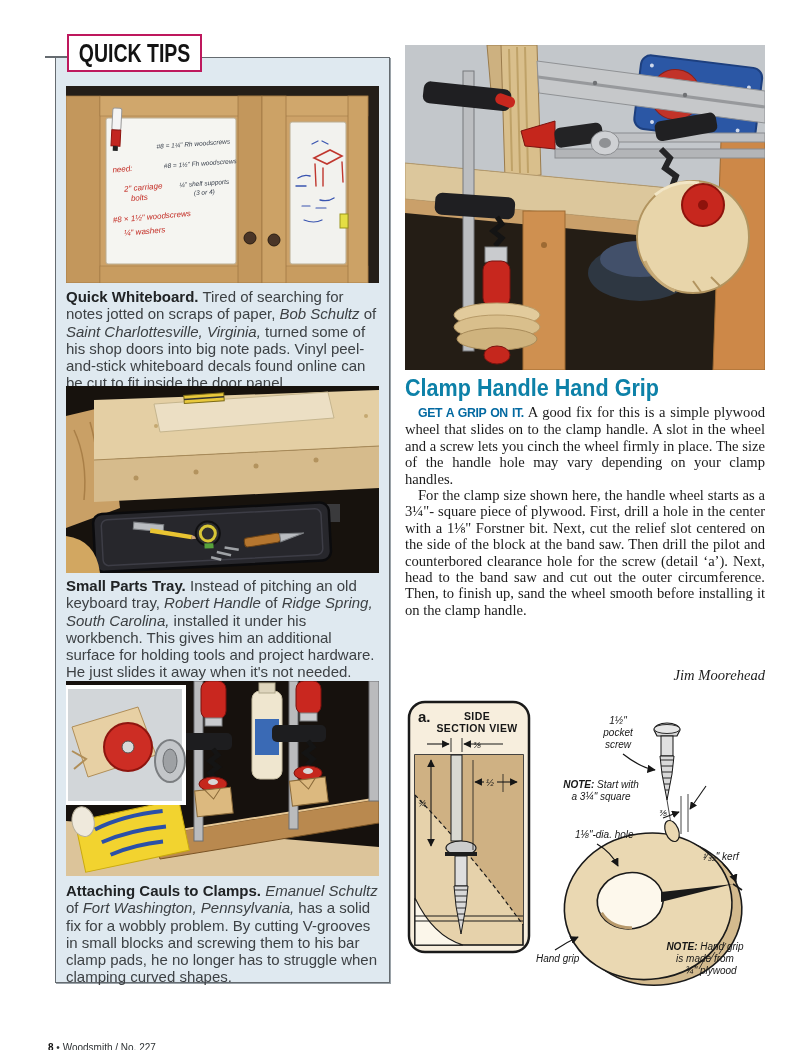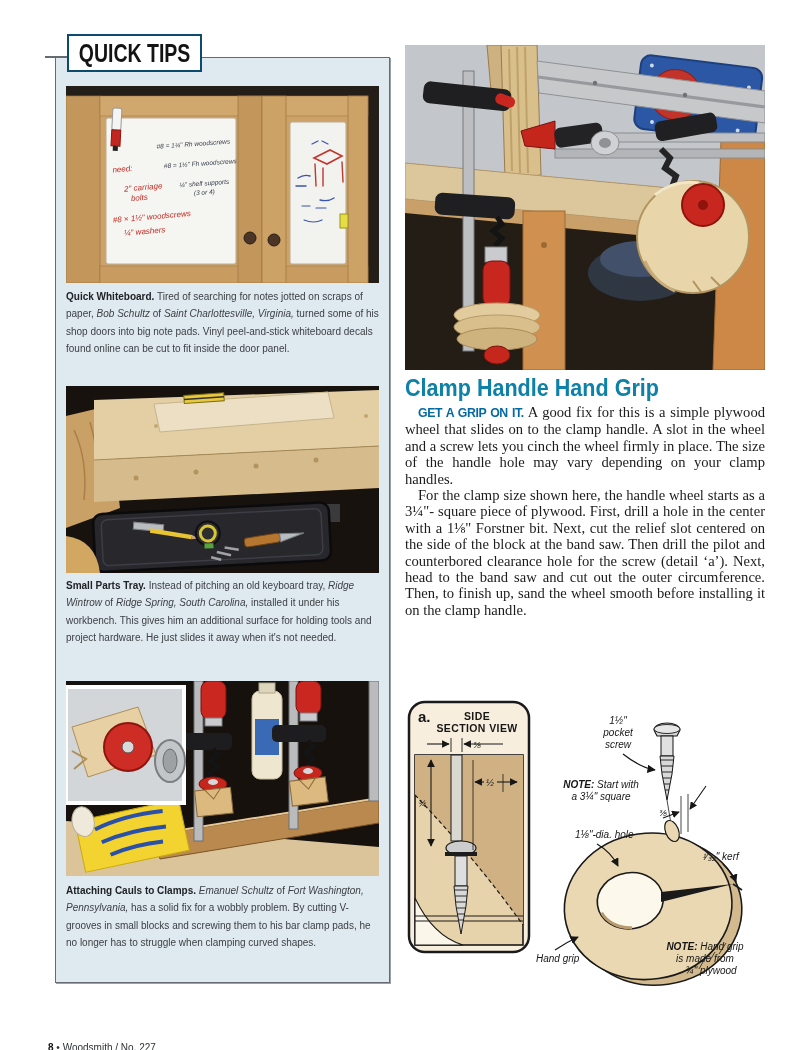--- a/index.html
+++ b/index.html
@@ -4,30 +4,30 @@
 <style>
   html,body{margin:0;padding:0;}
   body{width:800px;height:1050px;position:relative;background:#ffffff;
        font-family:"Liberation Sans",sans-serif;overflow:hidden;}
   .abs{position:absolute;}
 
   
   #qt-panel{left:55px;top:57px;width:333px;height:924px;background:#dfe9f0;
             border:1.5px solid #656b70;box-shadow:1px 1px 0 #9aa2a8;}
   #qt-line{left:45px;top:56px;width:26px;height:2px;background:#656b70;z-index:1;}
-  #qt-badge{left:67px;top:34px;width:131px;height:34px;background:#ffffff;border:2px solid #0c4a6e;
+  #qt-badge{left:67px;top:34px;width:131px;height:34px;background:#ffffff;border:2px solid #be185d;
             z-index:3;display:flex;align-items:center;justify-content:center;}
   #qt-badge span{font-weight:bold;font-size:25px;white-space:nowrap;transform:scaleX(.78);color:#131313;}
 
   .ph{position:absolute;left:10px;width:313px;overflow:hidden;background:#1d1813;}
   #ph1{top:28px;height:197px;}
   #ph2{top:328px;height:187px;}
   #ph3{top:623px;height:195px;}
 
-  .tip{position:absolute;left:10px;width:316px;margin:0;font-size:10px;line-height:17.3px;color:#3d4144;}
+  .tip{position:absolute;left:10px;width:316px;margin:0;font-size:15px;line-height:17.3px;color:#3d4144;}
   .tip b{color:#202325;}
   #tip1{top:230px;} #tip2{top:519px;} #tip3{top:824px;}
 
   
   #ph4{position:absolute;left:405px;top:45px;width:360px;height:325px;overflow:hidden;background:#241d15;}
   #art-title{position:absolute;left:405px;top:374px;margin:0;font-size:24.5px;font-weight:bold;
              color:#0d81a8;transform:scaleX(.88);transform-origin:left;white-space:nowrap;}
   #art-body{position:absolute;left:405px;top:404px;width:360px;font-family:"Liberation Serif",serif;
             font-size:14.6px;line-height:16.4px;text-align:justify;color:#1b1b1b;}
   #art-body p{margin:0;}
@@ -155,21 +155,21 @@
             <line x1="150" y1="166" x2="164" y2="170"></line>
             <line x1="158" y1="162" x2="172" y2="165"></line>
             <line x1="144" y1="171" x2="154" y2="174"></line>
           </g>
       </g>
       <path d="M0,150 q30,4 34,37 L0,187 Z" fill="#d2a761"></path>
     </svg>
   </figure>
 
   <p class="tip" id="tip2">
-    <b>Small Parts Tray.</b><span> Instead of pitching an old keyboard tray, </span><i>Ridge Wintrow</i><span> of </span><i>Ridge Spring, South Carolina,</i><span> installed it under his workbench. This gives him an additional surface for holding tools and project hardware. He just slides it away when it's not needed.</span>
+    <b>Small Parts Tray.</b><span> Instead of pitching an old keyboard tray, </span><i>Robert Handle</i><span> of </span><i>Ridge Spring, South Carolina,</i><span> installed it under his workbench. This gives him an additional surface for holding tools and project hardware. He just slides it away when it's not needed.</span>
   </p>
 
   <figure class="ph" id="ph3" style="margin:0;">
     <svg width="313" height="195" viewBox="0 0 313 195">
       <rect width="313" height="195" fill="#16110d"></rect>
       <polygon points="0,140 313,166 313,195 0,195" fill="#dcc49a"></polygon>
       <polygon points="88,154 313,118 313,142 94,178" fill="#b9894f" stroke="#7a5426"></polygon>
       <line x1="90" y1="153" x2="313" y2="117" stroke="#e6c795" stroke-width="2"></line>
       <g>
         <rect x="186" y="10" width="30" height="88" rx="8" fill="#efe6cf" stroke="#c5bca0"></rect>
@@ -315,20 +315,21 @@
 </figure>
 
 <h1 class="abs" id="art-title">Clamp Handle Hand Grip</h1>
 
 <div id="art-body">
   <p class="ind"><span class="glead">GET A GRIP ON IT.</span><span> A good fix for this is a simple plywood wheel that slides on to the clamp handle. A slot in the wheel and a screw lets you cinch the wheel firmly in place. The size of the handle hole may vary depending on your clamp handles.</span></p>
   <p class="ind">For the clamp size shown here, the handle wheel starts as a 3¼"- square piece of plywood. First, drill a hole in the center with a 1⅛" Forstner bit. Next, cut the relief slot centered on the side of the block at the band saw. Then drill the pilot and counterbored clearance hole for the screw (detail ‘a’). Next, head to the band saw and cut out the outer circumference. Then, to finish up, sand the wheel smooth before installing it on the clamp handle.</p>
 </div>
 
 <div id="byline">
+  <div>Jim Moorehead</div>
 </div>
 
 <svg id="diagram" width="360" height="290" viewBox="0 0 360 290">
   <defs>
     <marker id="ah" viewBox="0 0 10 10" refX="9" refY="5" markerWidth="7" markerHeight="7" orient="auto-start-reverse">
       <path d="M0,0 L10,5 L0,10 z" fill="#161616"></path>
     </marker>
   </defs>
 
   <g>

